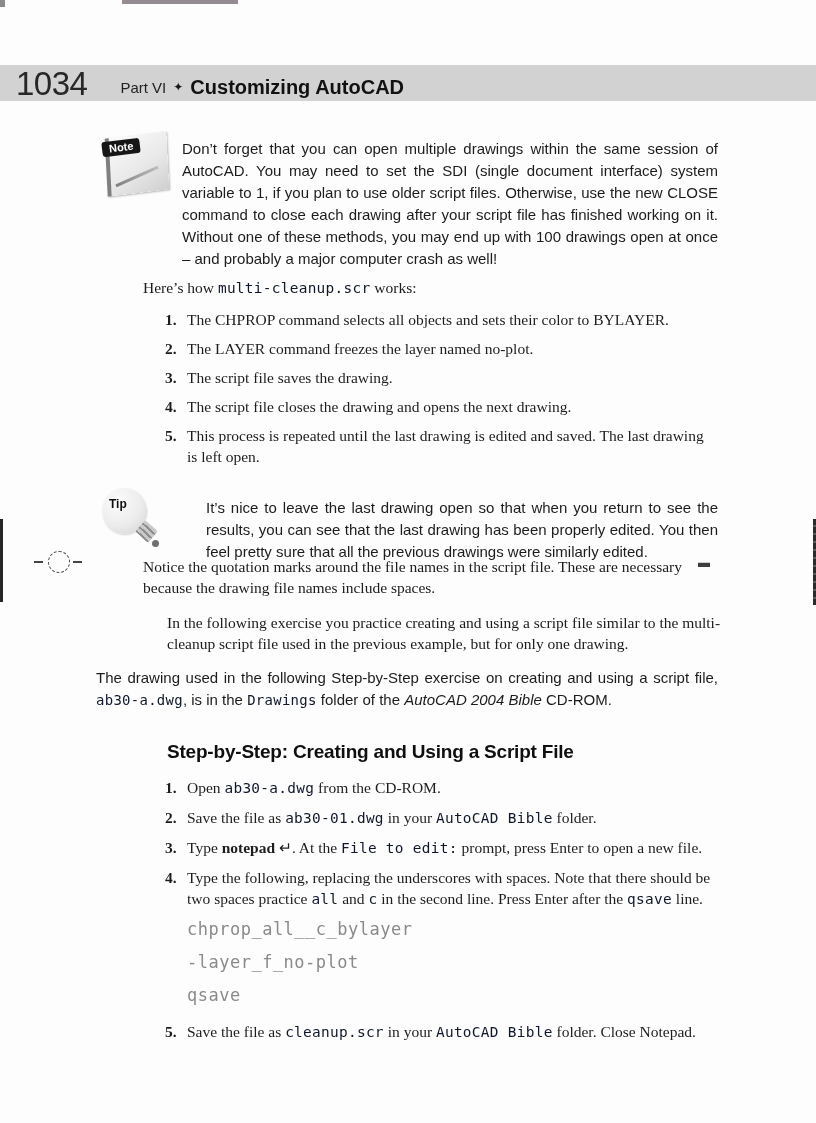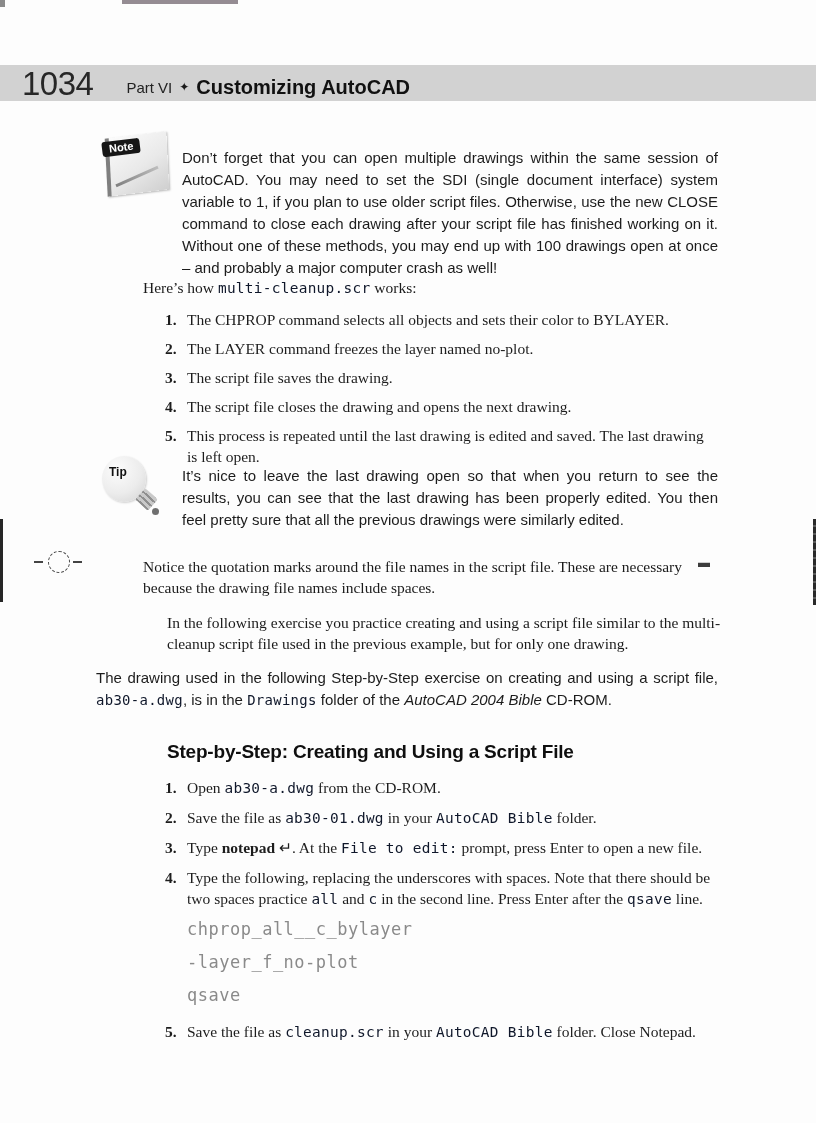--- a/index.html
+++ b/index.html
@@ -26,39 +26,39 @@
   .reg-mark .reg-dash-r { position:absolute; right:0; top:11px; width:9px; height:2px; background:#444; }
   .dash-right { left:698px; top:562px; width:12px; height:5px; background:#3d3d3d;
                 border-top:1px solid #cfcfcf; }
 
   
   .page-header {
     position:absolute; top:65px; left:0; width:816px; height:36px;
     background:#d2d2d2; display:flex; align-items:center;
     font-family:"Liberation Sans", sans-serif;
   }
-  .page-number { margin-left:22px; font-size:33px; font-weight:400; letter-spacing:-0.5px; color:#272727; line-height:1; }
+  .page-number { margin-left:16px; font-size:33px; font-weight:400; letter-spacing:-0.5px; color:#272727; line-height:1; }
   .header-rest { margin-left:33px; display:flex; align-items:center; margin-top:8px;text-align:right; }
   .part-label { font-size:15px; color:#222; }
   .diamond { font-size:12px; margin:0 7px; color:#1a1a1a; }
   .chapter-title { font-size:20px; font-weight:bold; color:#111; }
 
   
   .media { position:absolute; left:96px; width:622px; display:flex; }
   .icon-col { flex:0 0 86px; position:relative; }
   .media-text {
     flex:1;
     font-family:"Liberation Sans", sans-serif;
     font-size:15px; line-height:22px; color:#1c1c1c;
     text-align:justify;
   }
 
   .note-section { top:131px; }
-  .note-section .media-text { margin-top:16px; }
-  .tip-section { top:452px; }
+  .note-section .media-text { margin-top:7px; }
+  .tip-section { top:484px;gap:24px; }
   .tip-section .media-text { margin-top:13px; }
   .cd-section { top:658px; }
   .cd-section .media-text { margin-top:9px; }
 
   
   .note-icon { position:absolute; left:2px; top:2px; width:80px; height:68px; }
   .note-paper {
     position:absolute; left:8px; top:2px; width:62px; height:58px;
     background:linear-gradient(150deg,#fbfbfb 0%,#e9e9e9 55%,#cfcfcf 100%);
     transform:rotate(-7deg) skewX(-4deg);

